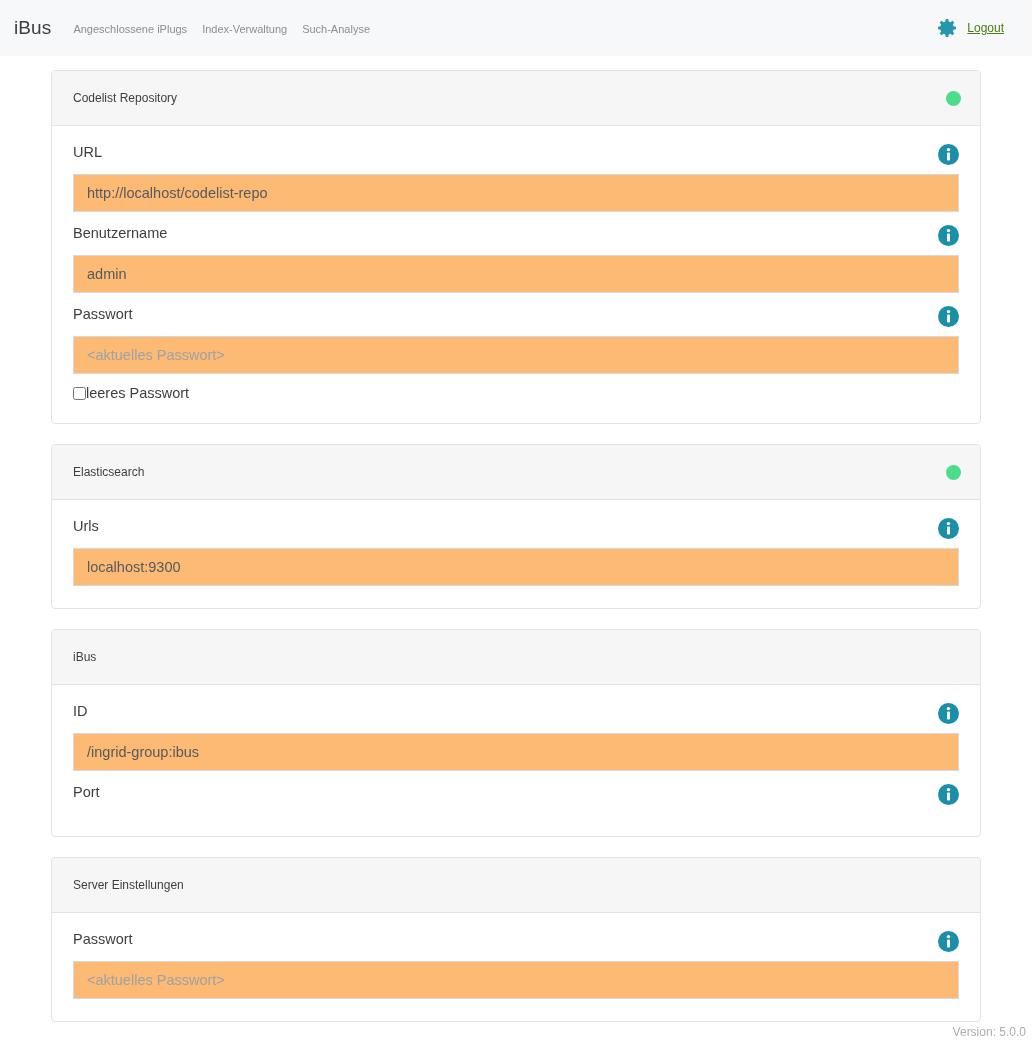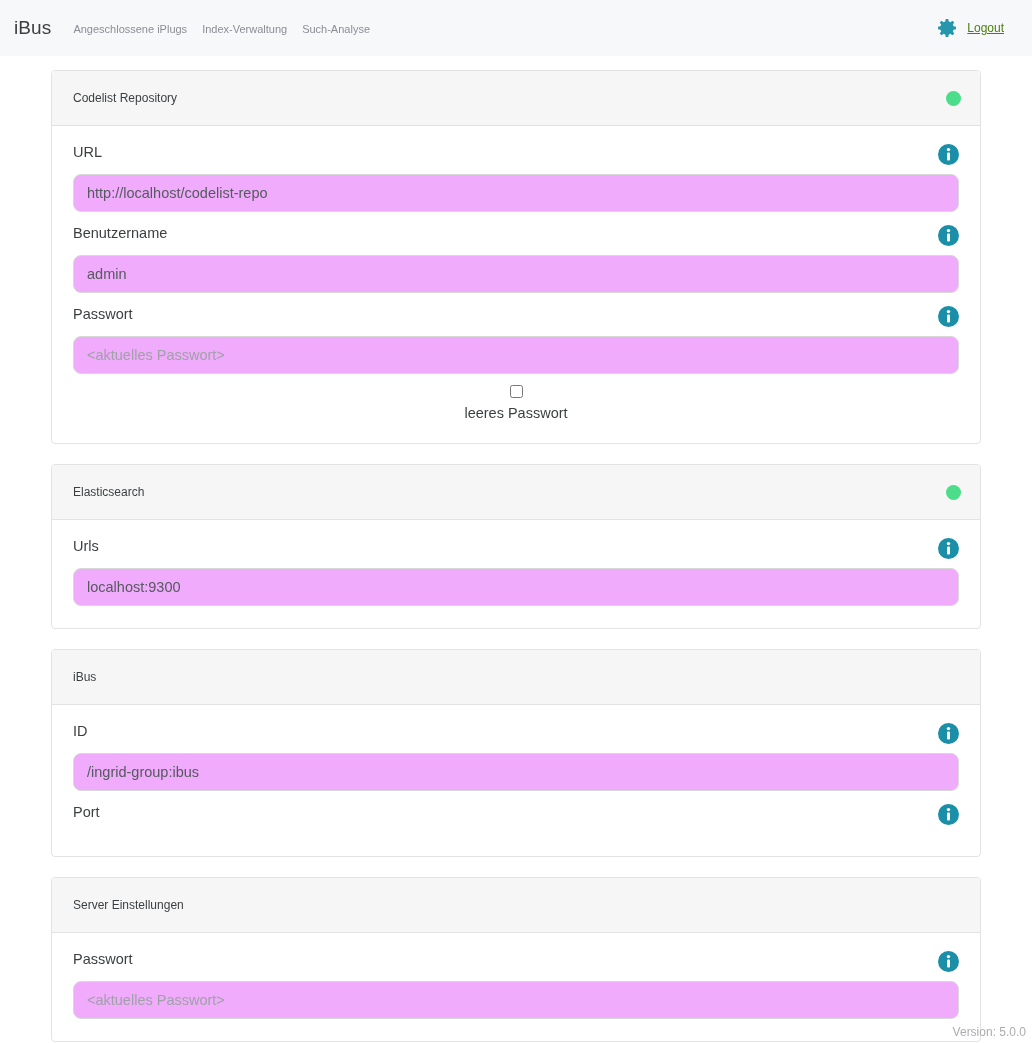--- a/index.html
+++ b/index.html
@@ -120,33 +120,31 @@
     display: block;
   }
   .text-input {
     display: block;
     width: 100%;
     height: 38px;
     padding: 6px 13px;
     font-family: "Liberation Sans", sans-serif;
     font-size: 14.5px;
     color: #555a5e;
-    background: #f0abfc;
+    background: #fdba74;
     border: 1px solid #d8d8d8;
-    border-radius: 8px;
+    border-radius: 0;
     outline: none;
     margin-top: 8px;
   }
   .text-input::placeholder { color: #9ea2a6; opacity: 1; }
   .checkbox-row {
     display: flex;
     align-items: center;
-    gap: 7px;
     margin-top: 11px;
-    flex-direction: column;
   }
   .checkbox-row input[type=checkbox] {
     margin: 0;
     width: 13px;
     height: 13px;
   }
   .checkbox-label {
     font-size: 14.5px;
     color: #3c3f42;
     white-space: nowrap;

